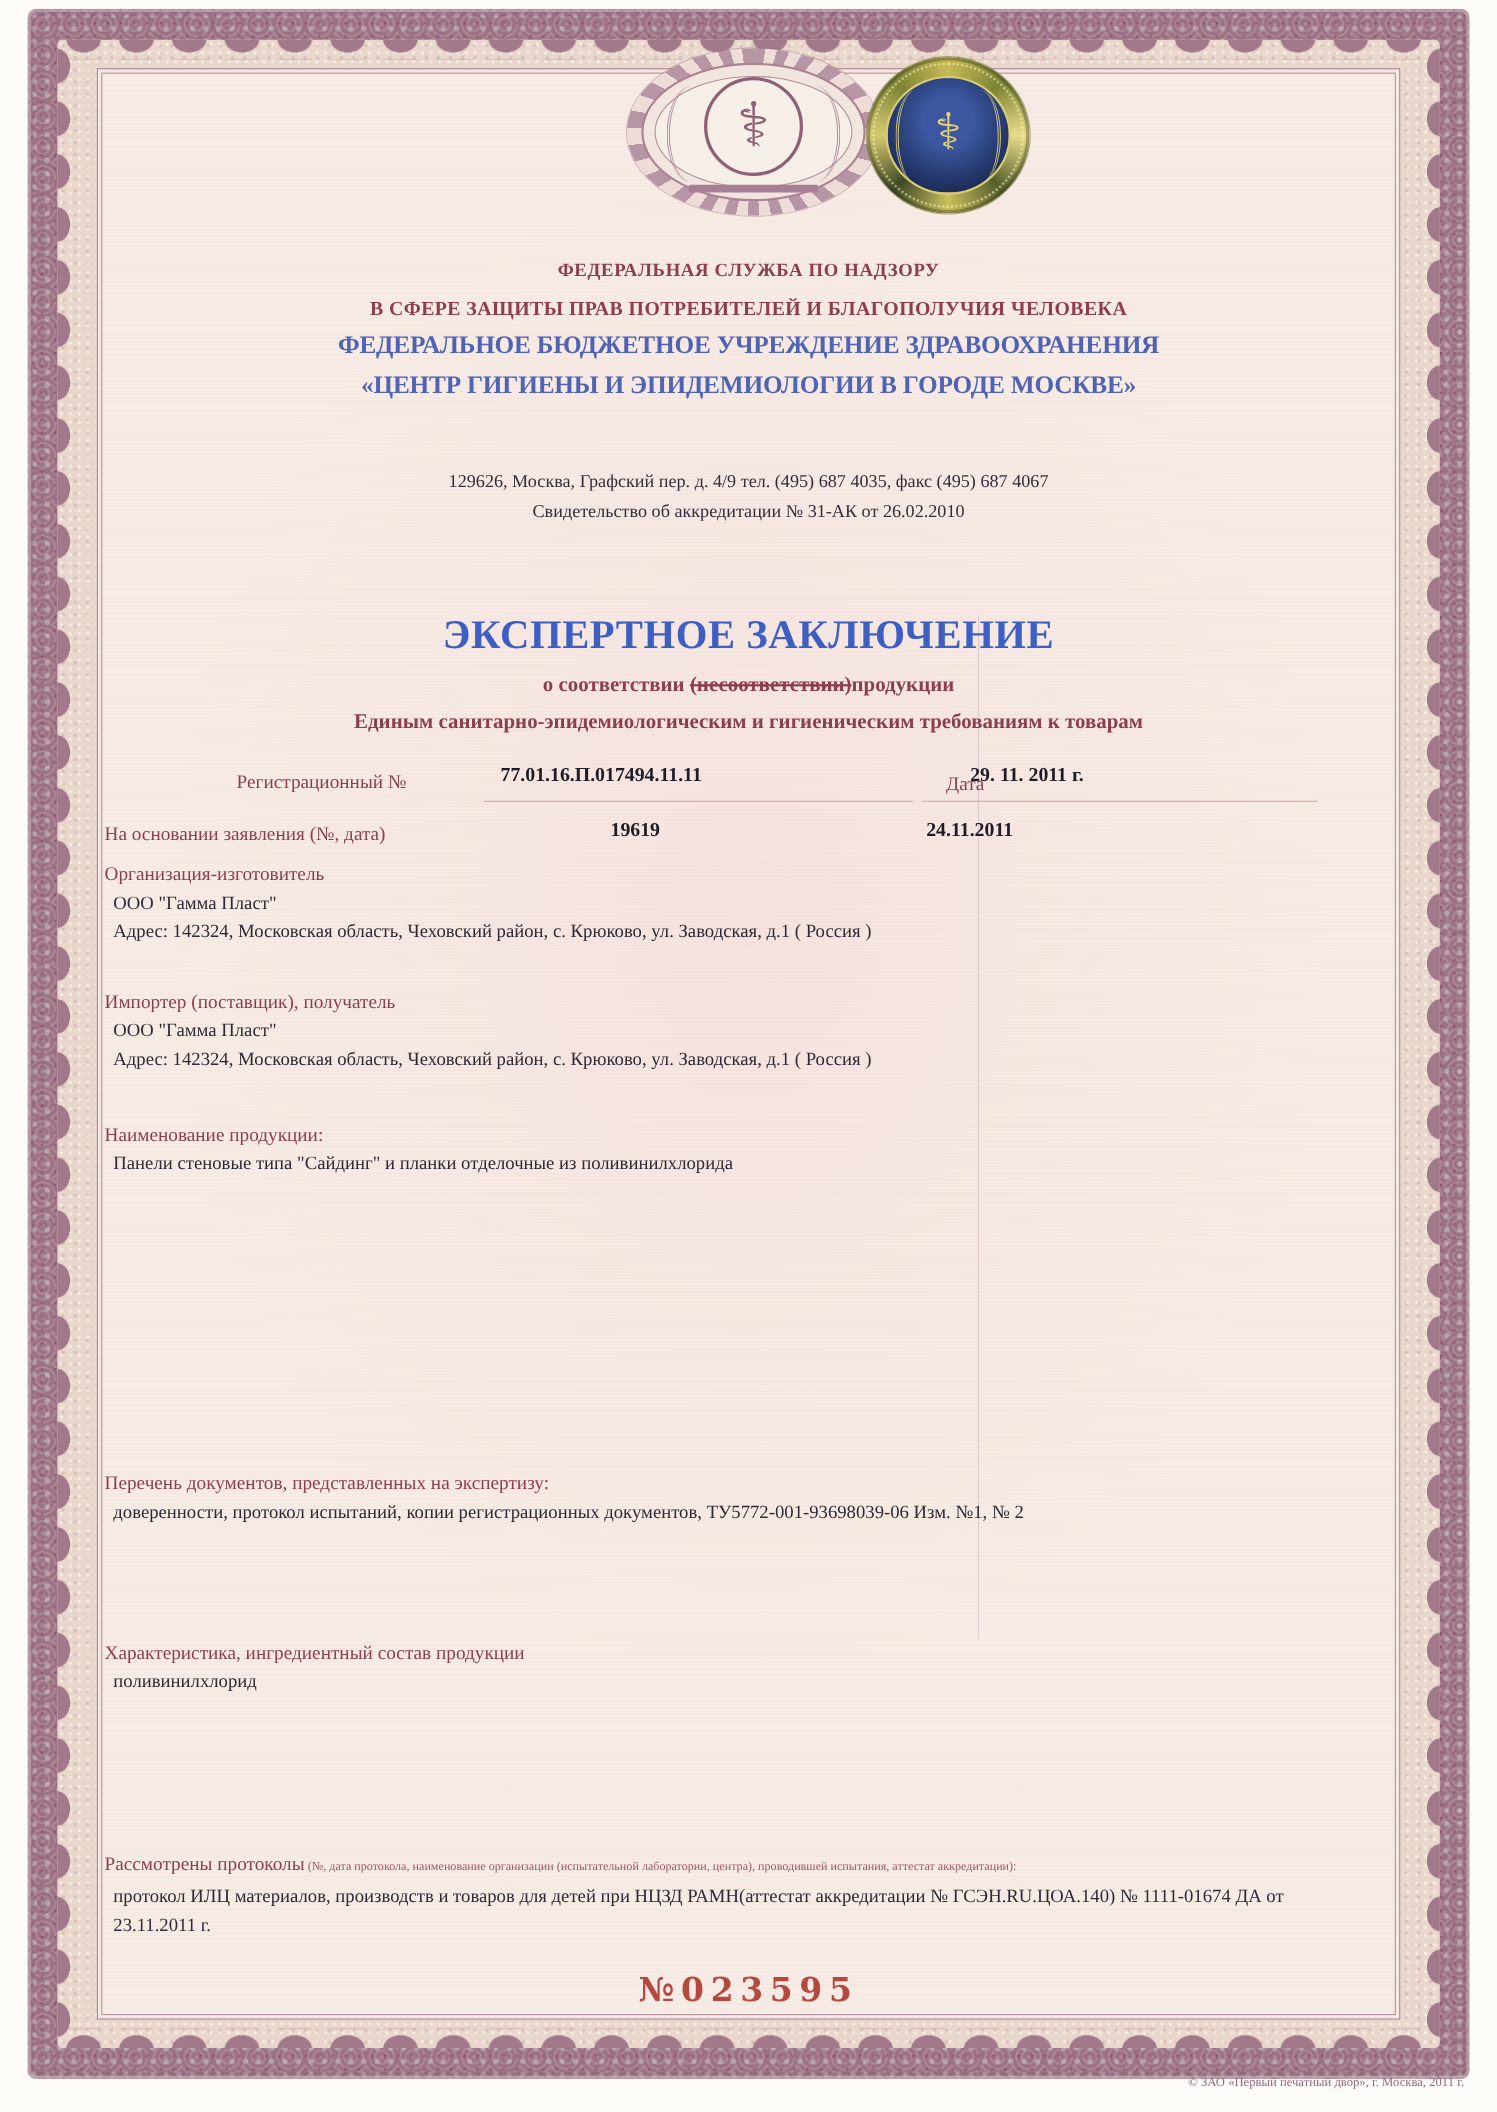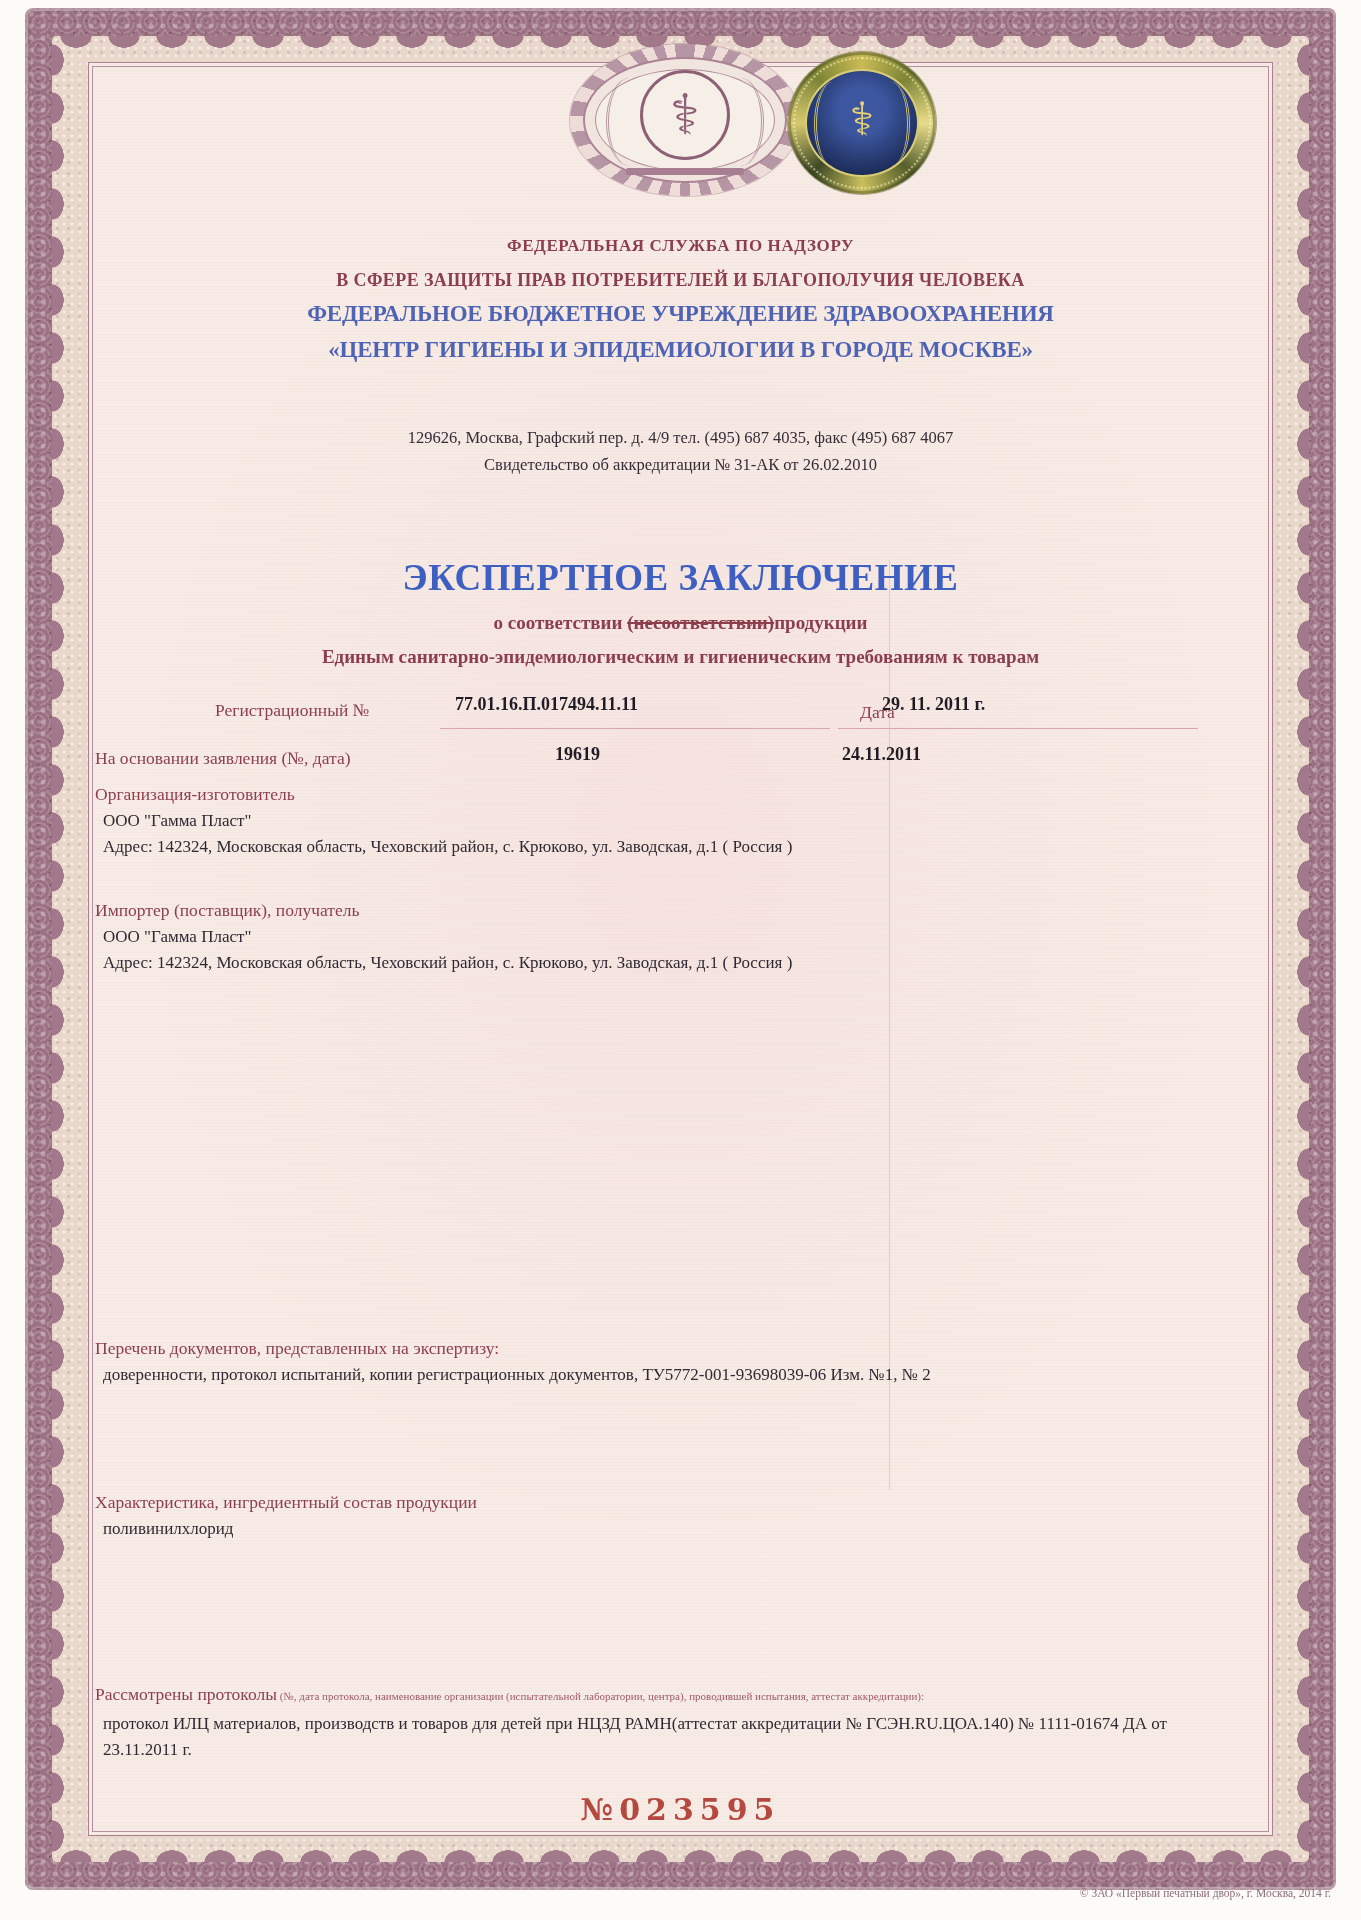--- a/index.html
+++ b/index.html
@@ -162,29 +162,33 @@
   <div class="section" id="sec0">
     <div class="s-label">Организация-изготовитель</div>
     <div class="s-line">ООО "Гамма Пласт"</div>
     <div class="s-line">Адрес: 142324, Московская область, Чеховский район, с. Крюково, ул. Заводская, д.1 ( Россия )</div>
   </div>
   <div class="section" id="sec1">
     <div class="s-label">Импортер (поставщик), получатель</div>
     <div class="s-line">ООО "Гамма Пласт"</div>
     <div class="s-line">Адрес: 142324, Московская область, Чеховский район, с. Крюково, ул. Заводская, д.1 ( Россия )</div>
   </div>
+  <div class="section" id="sec2">
+    <div class="s-label">Наименование продукции:</div>
+    <div class="s-line">Панели стеновые типа "Сайдинг" и планки отделочные из поливинилхлорида</div>
+  </div>
   <div class="section" id="sec4">
     <div class="s-label">Перечень документов, представленных на экспертизу:</div>
     <div class="s-line">доверенности, протокол испытаний, копии регистрационных документов, ТУ5772-001-93698039-06 Изм. №1, № 2</div>
   </div>
   <div class="section" id="sec5">
     <div class="s-label">Характеристика, ингредиентный состав продукции</div>
     <div class="s-line">поливинилхлорид</div>
   </div>
   <div class="section" id="sec6">
     <div><span class="s-label">Рассмотрены протоколы</span><span class="s-note"> (№, дата протокола, наименование организации (испытательной лаборатории, центра), проводившей испытания, аттестат аккредитации):</span></div>
     <div class="s-line">протокол ИЛЦ материалов, производств и товаров для детей при НЦЗД РАМН(аттестат аккредитации № ГСЭН.RU.ЦОА.140) № 1111-01674 ДА от 23.11.2011 г.</div>
   </div>
 
   <div class="abs center serial">№023595</div>
-  <div class="abs copyright">© ЗАО «Первый печатный двор»,  г. Москва, 2014 г.</div>
+  <div class="abs copyright">© ЗАО «Первый печатный двор»,  г. Москва, 2011 г.</div>
 
 </div>
 
 </body></html>

